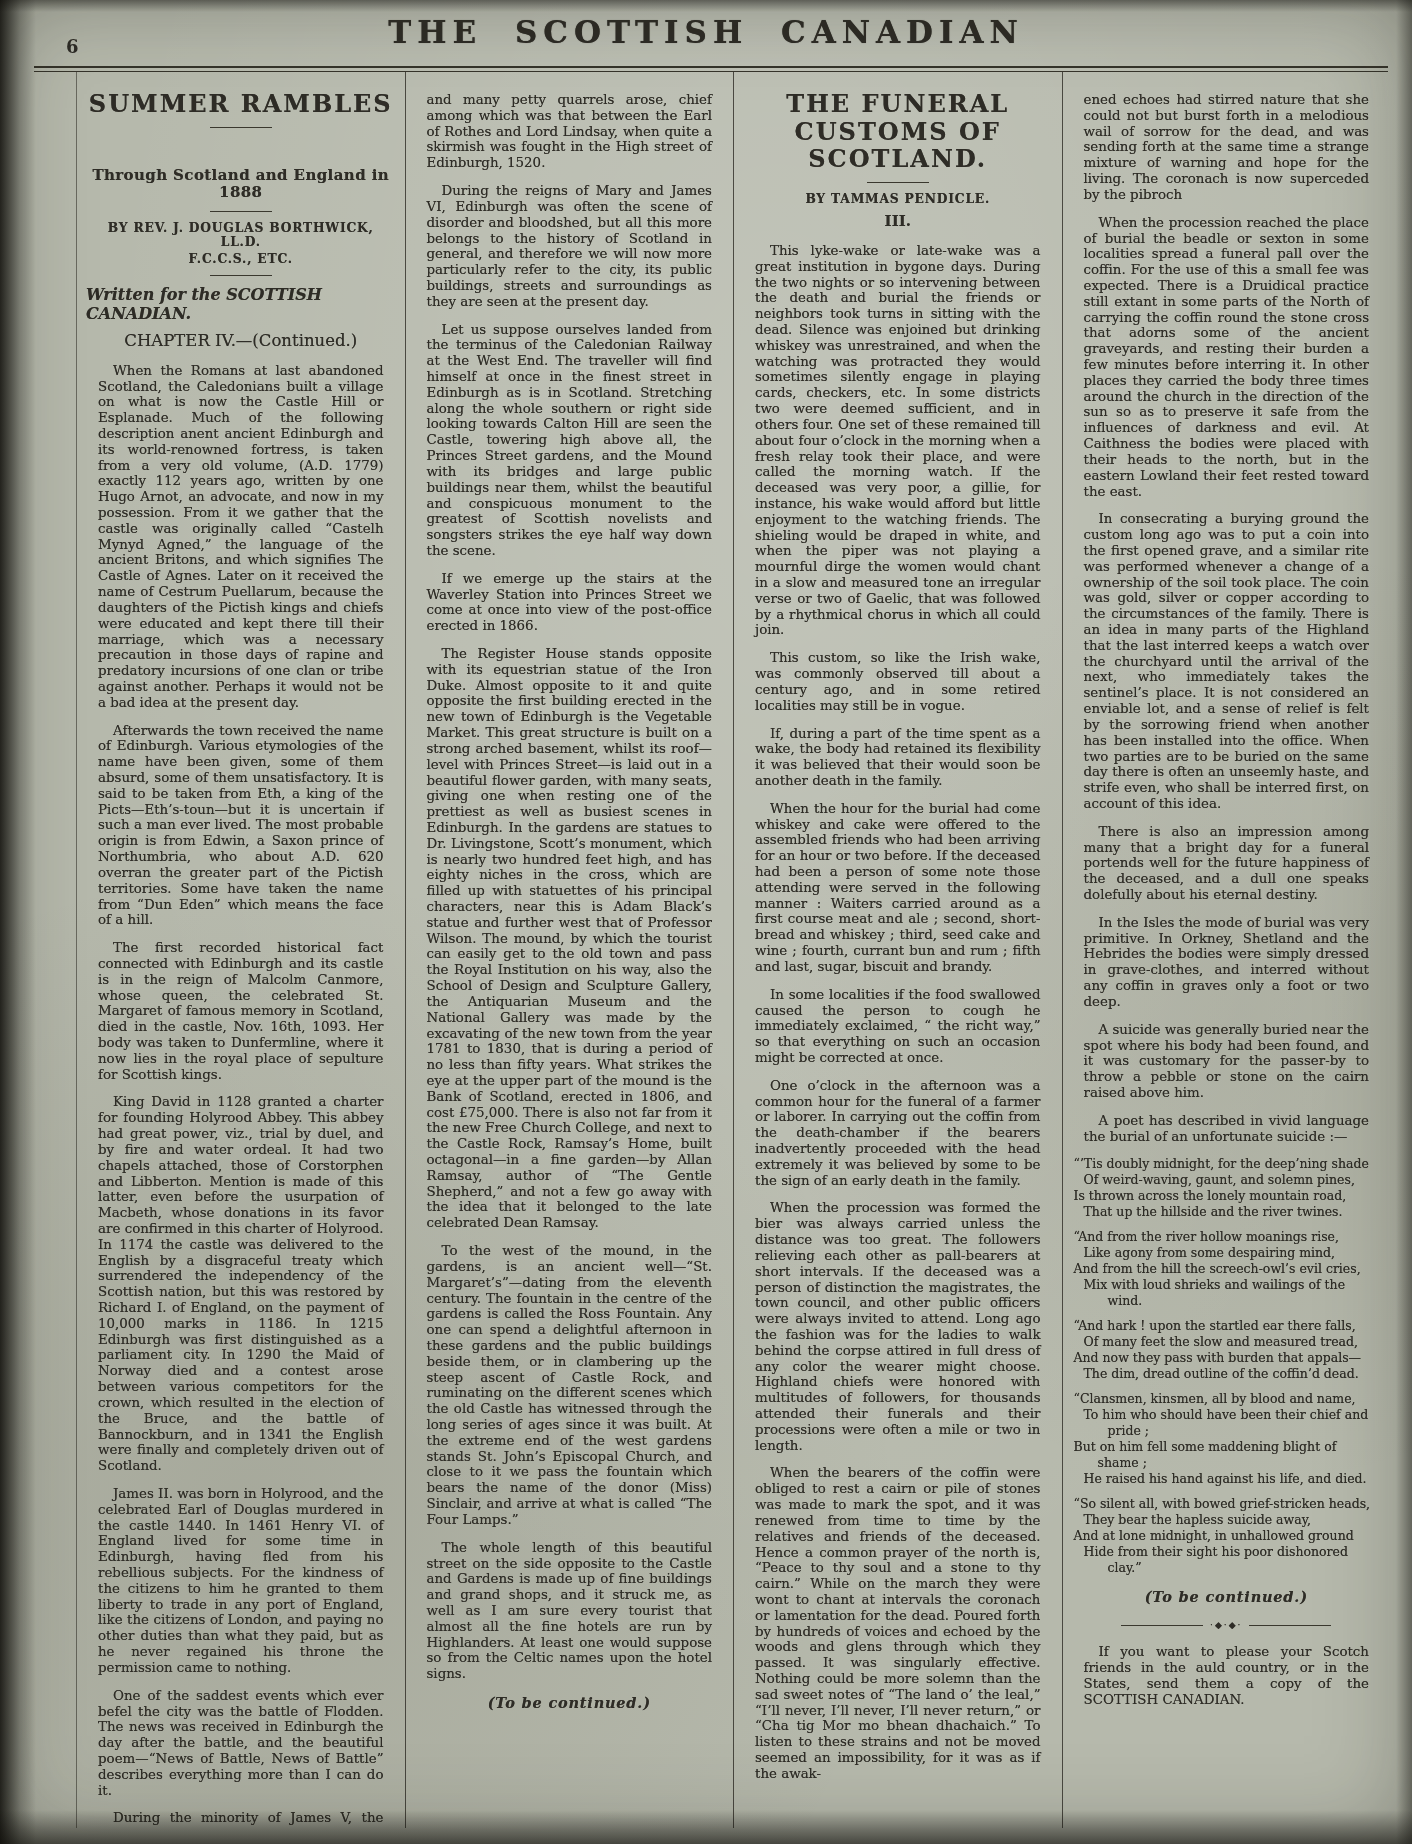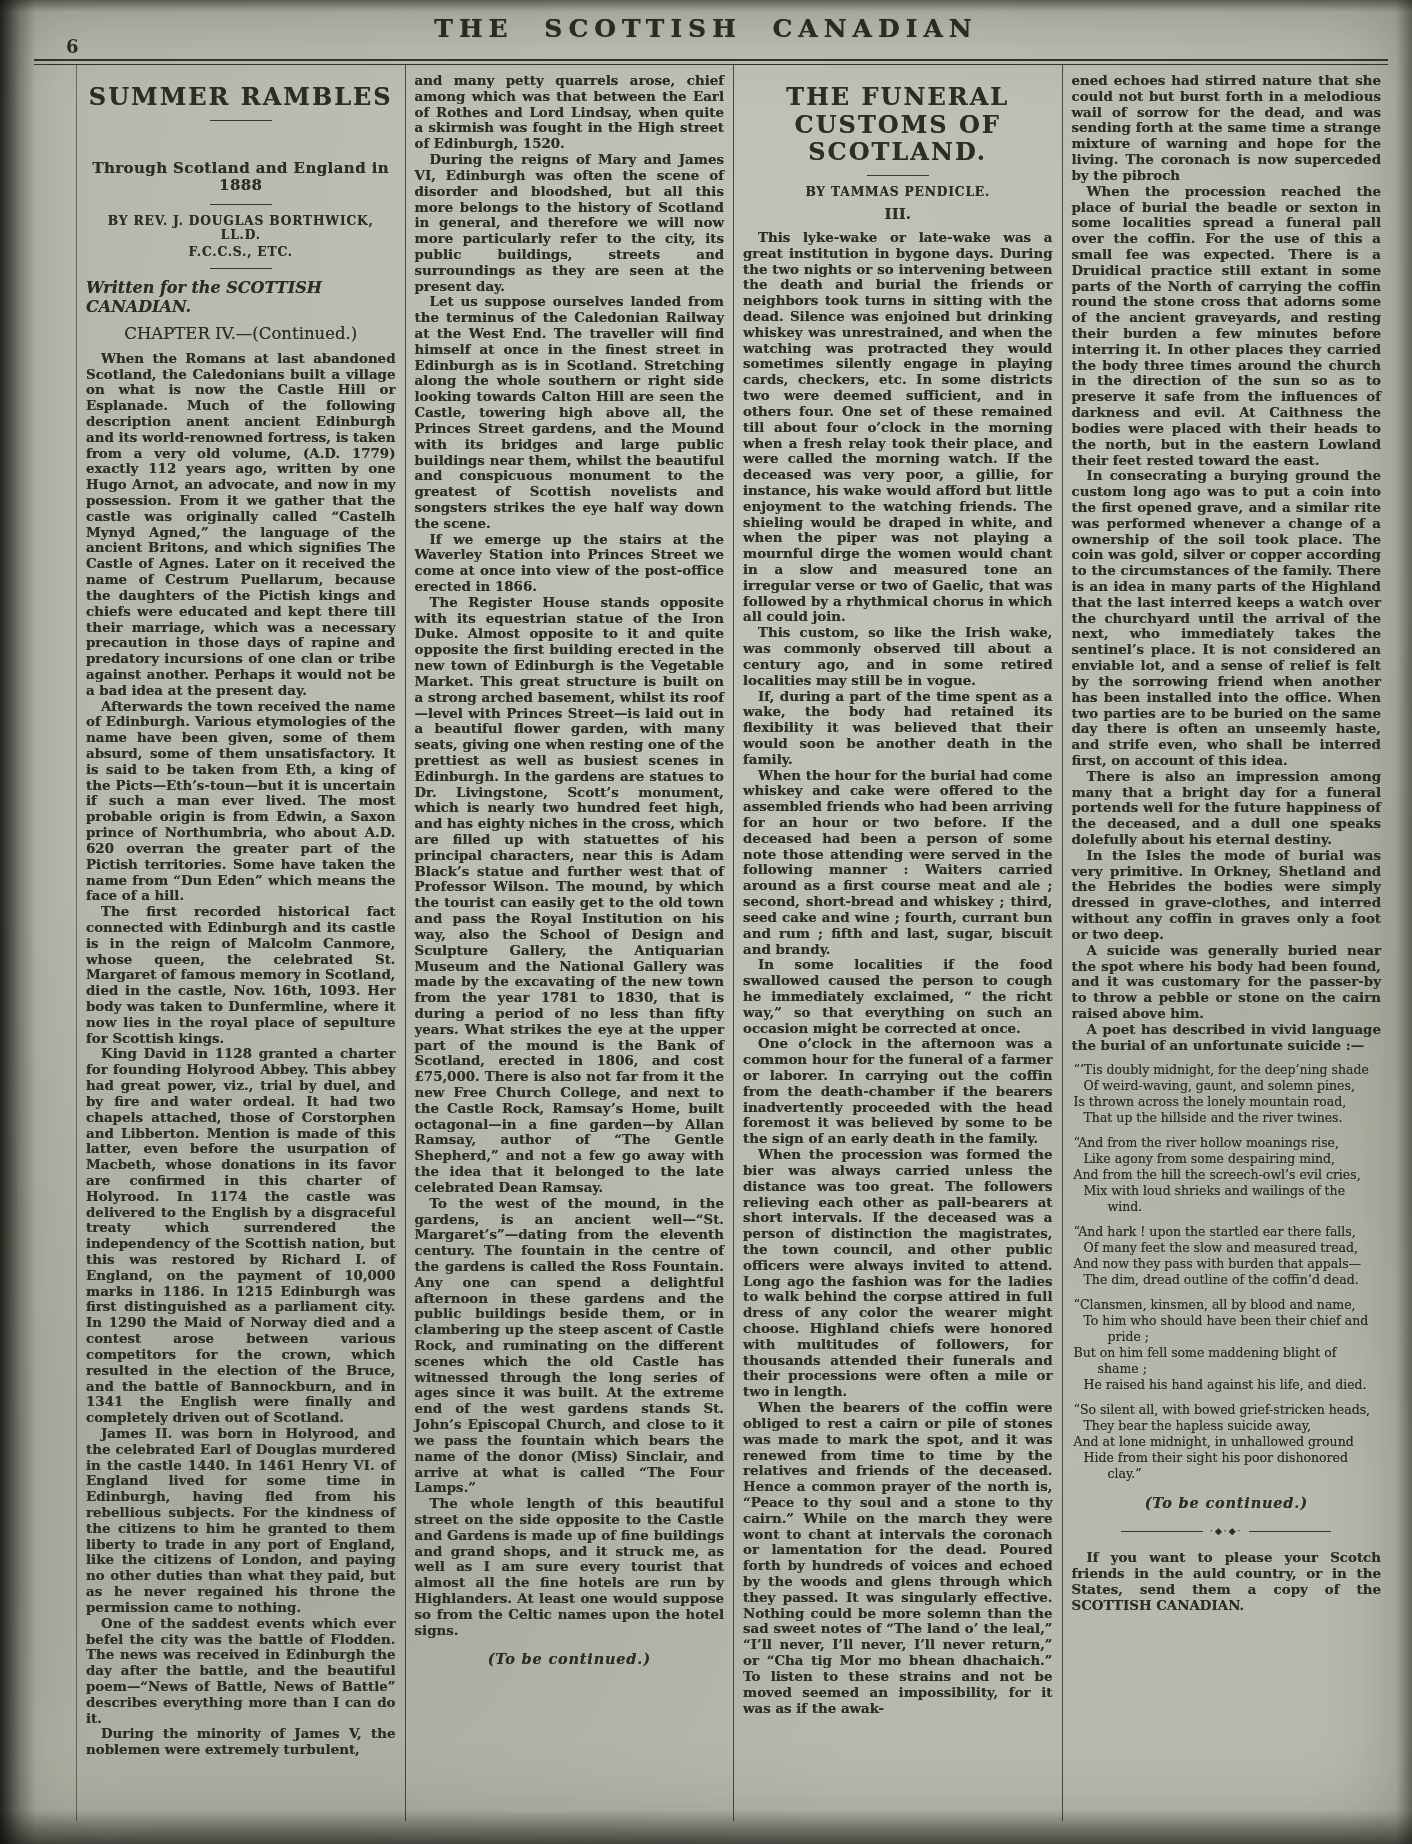--- a/index.html
+++ b/index.html
@@ -21,21 +21,21 @@
   .edge-left{left:0;top:0;bottom:0;width:36px;background:linear-gradient(90deg, rgba(14,13,9,0.85), rgba(14,13,9,0.28) 55%, rgba(14,13,9,0));}
   .edge-right{right:0;top:0;bottom:0;width:16px;background:linear-gradient(270deg, rgba(14,13,9,0.4), rgba(14,13,9,0));}
   .edge-top{left:0;right:0;top:0;height:12px;background:linear-gradient(180deg, rgba(14,13,9,0.45), rgba(14,13,9,0));}
   .edge-bottom{left:0;right:0;bottom:0;height:34px;background:linear-gradient(0deg, rgba(14,13,9,0.6), rgba(14,13,9,0));}
   .vignette{position:absolute;inset:0;pointer-events:none;z-index:4;box-shadow:inset 0 0 90px rgba(30,28,20,0.35);}
 
   .page-number{
     position:absolute;left:66px;top:36px;font-size:18px;font-weight:bold;z-index:2;
   }
   .masthead{
-    text-align:center;padding-top:14px;font-size:25px;font-weight:bold;
+    text-align:center;padding-top:14px;font-size:31px;font-weight:bold;
     letter-spacing:6px;word-spacing:16px;
     text-shadow:0 0 0.7px rgba(46,44,38,0.8);
   }
   .masthead-rule{
     margin:16px 24px 0 34px;height:3px;
     border-top:2.6px solid #35332a;border-bottom:1.3px solid #35332a;
   }
 
   .cols{
     display:flex;align-items:stretch;
@@ -53,21 +53,21 @@
   .blk-article-title{
     font-size:24px;font-weight:bold;text-align:center;letter-spacing:2px;
     margin:10px 0 0 0;line-height:1.15;
   }
   .short-rule{width:62px;border-top:1.7px solid #3a382e;margin:9px auto 9px auto;}
   .blk-subtitle{font-size:15px;font-weight:bold;text-align:center;letter-spacing:0.4px;margin-top:39px;}
   .blk-byline{font-size:12.3px;font-weight:bold;text-align:center;letter-spacing:0.8px;margin-top:2px;}
   .blk-credit{font-size:16px;font-weight:bold;font-style:italic;text-align:left;margin:10px 0 7px 0;}
   .blk-chapter{font-size:16.5px;text-align:center;margin:6px 0 7px 0;}
   .blk-section{font-size:15px;font-weight:bold;text-align:center;margin:7px 0 6px 0;}
-  .para{text-align:justify;margin:0;font-weight:bold;}
+  .para{text-align:justify;margin:12px;}
   .para.indent{text-indent:15px;}
   .blk-continued{
     text-align:center;font-style:italic;font-weight:bold;font-size:14.5px;
     letter-spacing:0.8px;margin:12px 0 8px 0;
   }
   .stanza{margin:9px 0 9px 2px;font-size:12.5px;line-height:1.28;}
   .poem-line{padding-left:24px;text-indent:-24px;}
   .poem-line:nth-child(even){padding-left:34px;}
   .ornament{display:flex;align-items:center;gap:7px;width:68%;margin:16px auto 14px auto;}
   .orn-line{flex:1;border-top:1.3px solid #3a382e;}
@@ -113,21 +113,21 @@
     <div class="col col-3">
         <div class="blk-article-title">THE FUNERAL CUSTOMS OF SCOTLAND.</div>
         <div class="short-rule"></div>
         <div class="blk-byline">BY TAMMAS PENDICLE.</div>
         <div class="blk-section">III.</div>
         <div class="para indent">This lyke-wake or late-wake was a great institution in bygone days.  During the two nights or so intervening between the death and burial the friends or neighbors took turns in sitting with the dead.  Silence was enjoined but drinking whiskey was unrestrained, and when the watching was protracted they would sometimes silently engage in playing cards, checkers, etc.  In some districts two were deemed sufficient, and in others four.  One set of these remained till about four o’clock in the morning when a fresh relay took their place, and were called the morning watch.  If the deceased was very poor, a gillie, for instance, his wake would afford but little enjoyment to the watching friends.  The shieling would be draped in white, and when the piper was not playing a mournful dirge the women would chant in a slow and measured tone an irregular verse or two of Gaelic, that was followed by a rhythmical chorus in which all could join.</div>
         <div class="para indent">This custom, so like the Irish wake, was commonly observed till about a century ago, and in some retired localities may still be in vogue.</div>
         <div class="para indent">If, during a part of the time spent as a wake, the body had retained its flexibility it was believed that their would soon be another death in the family.</div>
         <div class="para indent">When the hour for the burial had come whiskey and cake were offered to the assembled friends who had been arriving for an hour or two before.  If the deceased had been a person of some note those attending were served in the following manner :  Waiters carried around as a first course meat and ale ; second, short-bread and whiskey ; third, seed cake and wine ; fourth, currant bun and rum ; fifth and last, sugar, biscuit and brandy.</div>
         <div class="para indent">In some localities if the food swallowed caused the person to cough he immediately exclaimed, “ the richt way,” so that everything on such an occasion might be corrected at once.</div>
-        <div class="para indent">One o’clock in the afternoon was a common hour for the funeral of a farmer or laborer.  In carrying out the coffin from the death-chamber if the bearers inadvertently proceeded with the head foremost it was believed by some to be the sign of an early death in the family.</div>
+        <div class="para indent">One o’clock in the afternoon was a common hour for the funeral of a farmer or laborer.  In carrying out the coffin from the death-chamber if the bearers inadvertently proceeded with the head extremely it was believed by some to be the sign of an early death in the family.</div>
         <div class="para indent">When the procession was formed the bier was always carried unless the distance was too great.  The followers relieving each other as pall-bearers at short intervals.  If the deceased was a person of distinction the magistrates, the town council, and other public officers were always invited to attend.  Long ago the fashion was for the ladies to walk behind the corpse attired in full dress of any color the wearer might choose.  Highland chiefs were honored with multitudes of followers, for thousands attended their funerals and their processions were often a mile or two in length.</div>
         <div class="para indent">When the bearers of the coffin were obliged to rest a cairn or pile of stones was made to mark the spot, and it was renewed from time to time by the relatives and friends of the deceased.  Hence a common prayer of the north is, “Peace to thy soul and a stone to thy cairn.”  While on the march they were wont to chant at intervals the coronach or lamentation for the dead.  Poured forth by hundreds of voices and echoed by the woods and glens through which they passed.  It was singularly effective.  Nothing could be more solemn than the sad sweet notes of “The land o’ the leal,” “I’ll never, I’ll never, I’ll never return,” or “Cha tig Mor mo bhean dhachaich.”  To listen to these strains and not be moved seemed an impossibility, for it was as if the awak-</div>
       </div>
     <div class="col col-4">
         <div class="para">ened echoes had stirred nature that she could not but burst forth in a melodious wail of sorrow for the dead, and was sending forth at the same time a strange mixture of warning and hope for the living.  The coronach is now superceded by the pibroch</div>
         <div class="para indent">When the procession reached the place of burial the beadle or sexton in some localities spread a funeral pall over the coffin.  For the use of this a small fee was expected.  There is a Druidical practice still extant in some parts of the North of carrying the coffin round the stone cross that adorns some of the ancient graveyards, and resting their burden a few minutes before interring it.  In other places they carried the body three times around the church in the direction of the sun so as to preserve it safe from the influences of darkness and evil.  At Caithness the bodies were placed with their heads to the north, but in the eastern Lowland their feet rested toward the east.</div>
         <div class="para indent">In consecrating a burying ground the custom long ago was to put a coin into the first opened grave, and a similar rite was performed whenever a change of a ownership of the soil took place.  The coin was gold, silver or copper according to the circumstances of the family.  There is an idea in many parts of the Highland that the last interred keeps a watch over the churchyard until the arrival of the next, who immediately takes the sentinel’s place.  It is not considered an enviable lot, and a sense of relief is felt by the sorrowing friend when another has been installed into the office.  When two parties are to be buried on the same day there is often an unseemly haste, and strife even, who shall be interred first, on account of this idea.</div>
         <div class="para indent">There is also an impression among many that a bright day for a funeral portends well for the future happiness of the deceased, and a dull one speaks dolefully about his eternal destiny.</div>
         <div class="para indent">In the Isles the mode of burial was very primitive.  In Orkney, Shetland and the Hebrides the bodies were simply dressed in grave-clothes, and interred without any coffin in graves only a foot or two deep.</div>
         <div class="para indent">A suicide was generally buried near the spot where his body had been found, and it was customary for the passer-by to throw a pebble or stone on the cairn raised above him.</div>

